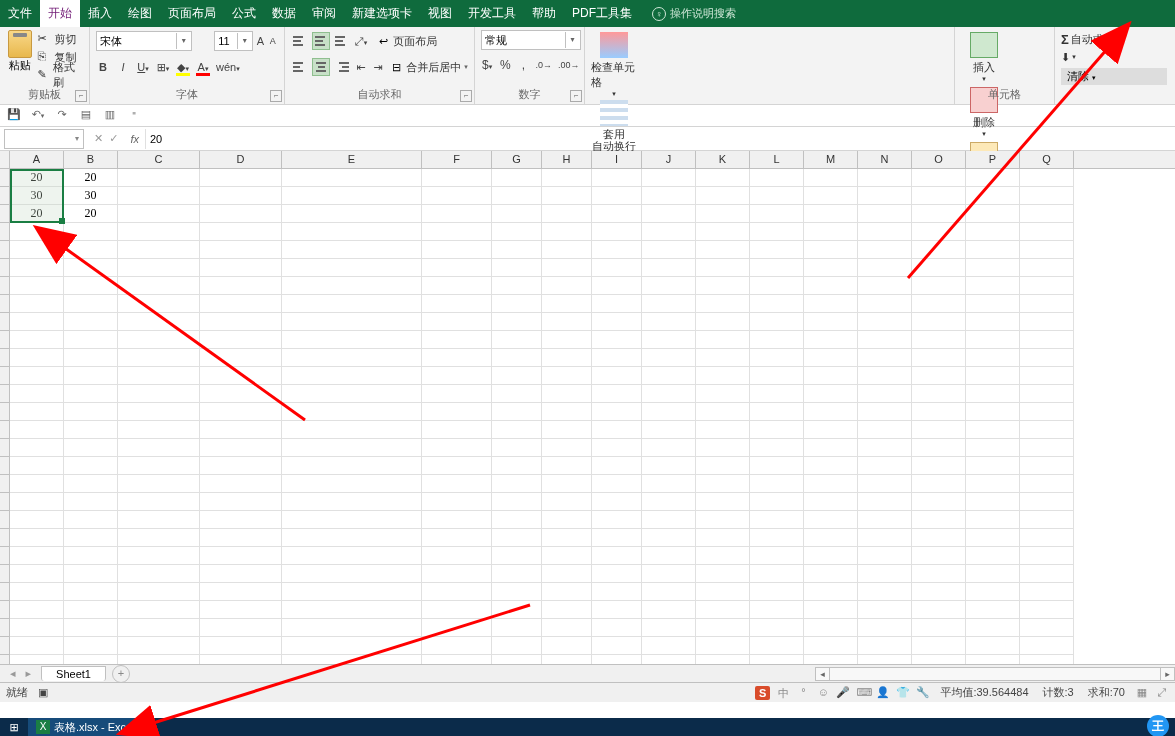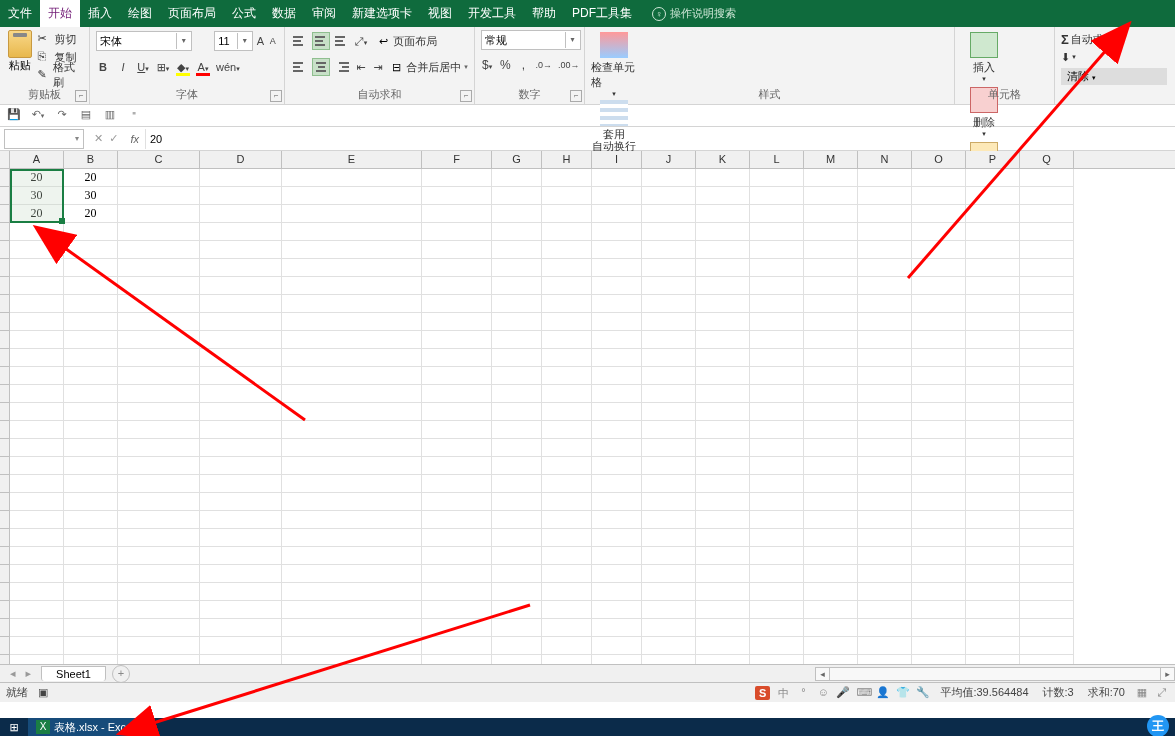--- a/index.html
+++ b/index.html
@@ -264,21 +264,20 @@
         <div class="style-cell" style="background: rgb(198, 239, 206); color: rgb(0, 97, 0);">好</div>
         <div class="style-cell" style="background: rgb(255, 235, 156); color: rgb(156, 87, 0);">适中</div>
         <div class="style-cell" style="background: rgb(255, 230, 204); color: rgb(198, 89, 17);">计算</div>
         <div class="style-cell" style="background: rgb(128, 128, 128); color: rgb(255, 255, 255);">检查单元格</div>
       </div>
     <div class="style-scroll">
       <div>▴</div>
       <div>▾</div>
       <div>▾</div>
     </div>
-    <div class="group-label">样式</div>
   </div>
 
   <div class="ribbon-group cells-grp">
     <div class="big-btn">
         <div class="ic" style="background:#cfe8cf;border:1px solid #6a6"></div>
         <span>插入</span>
         <span style="font-size:7px">▾</span>
       </div>
     <div class="big-btn">
         <div class="ic" style="background:#f8d0d0;border:1px solid #c66"></div>

